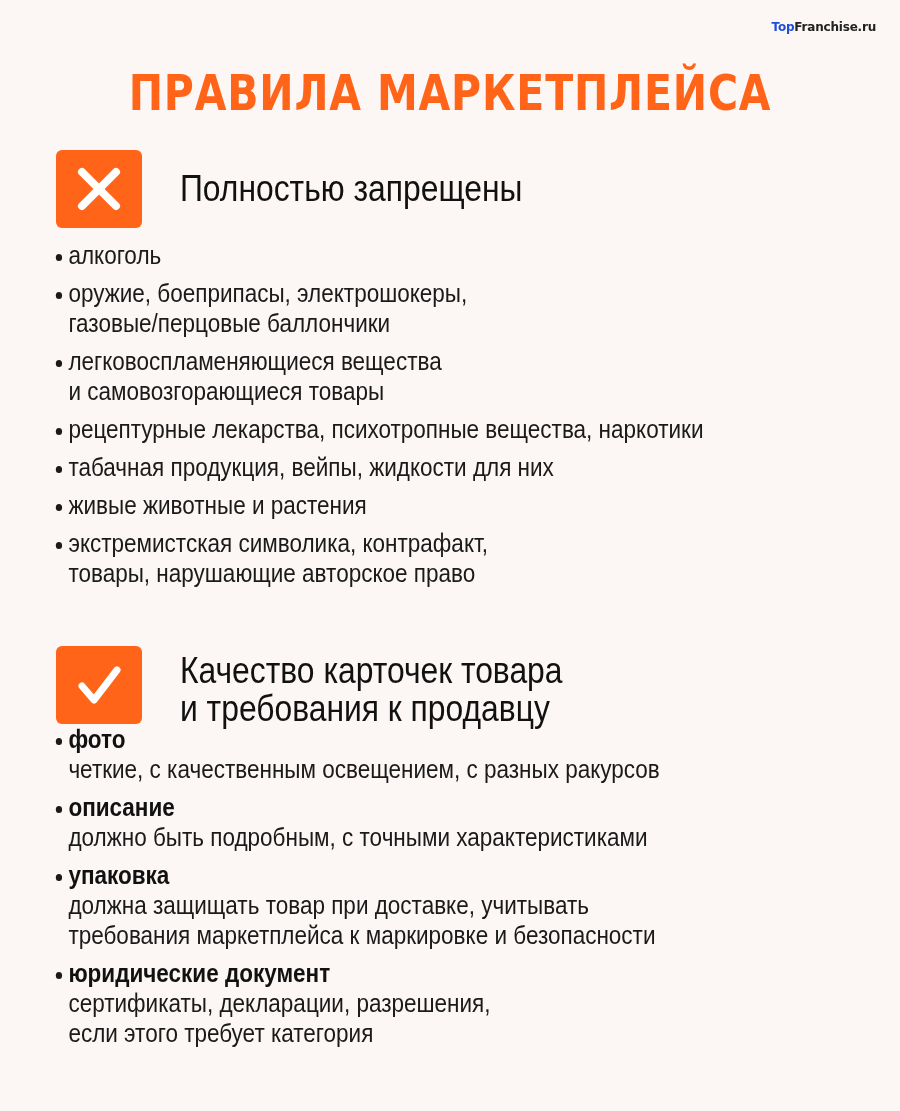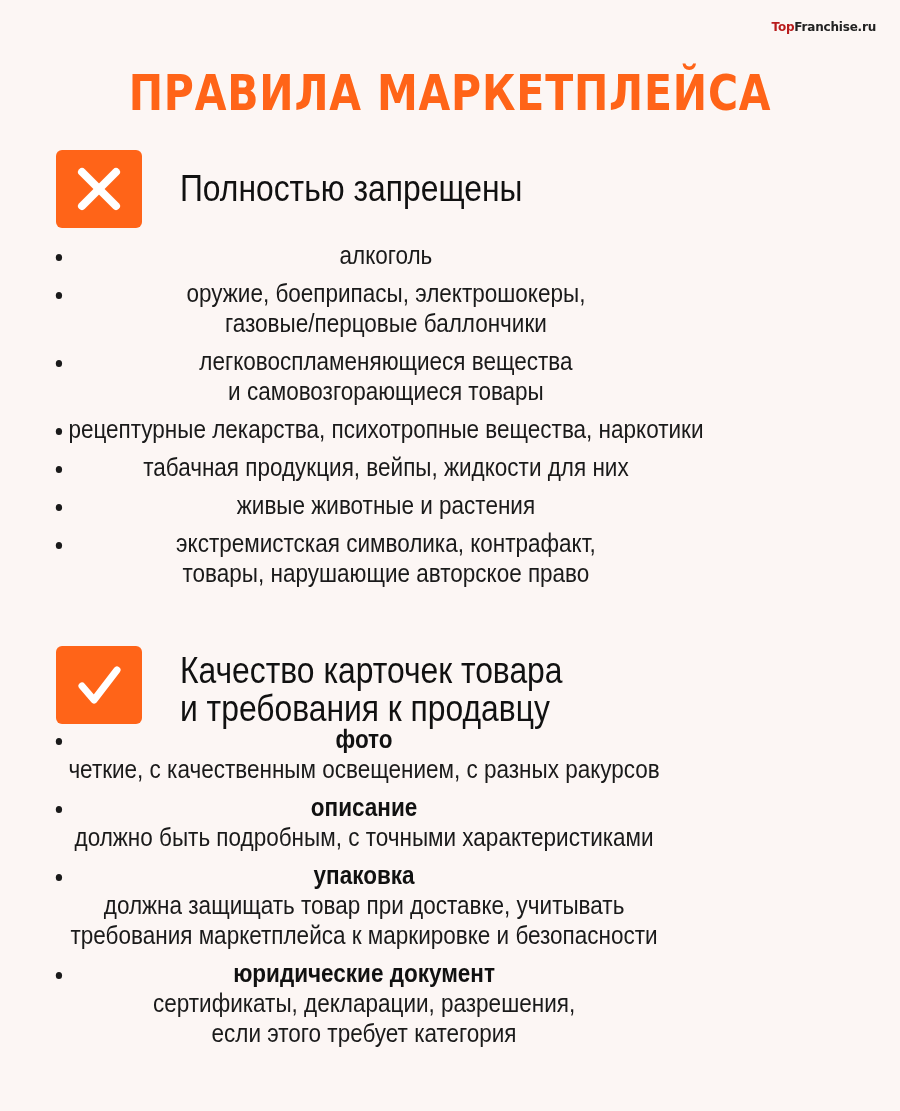--- a/index.html
+++ b/index.html
@@ -9,21 +9,21 @@
     font-family: "Liberation Sans", sans-serif;
     color: #111;
     position: relative;
   }
   .brand {
     position: absolute; top: 20px; right: 24px;
     font-family: "DejaVu Sans", sans-serif;
     font-weight: bold; font-size: 12px; color: #222;
     letter-spacing: -0.2px;
   }
-  .brand .accent { color: #b91c1c; margin-left: 36px; }
+  .brand .accent { color: #1d4ed8; margin-left: 36px; }
   .title {
     position: absolute; top: 60px; left: 0; width: 900px;
     text-align: center;
     font-family: "DejaVu Sans", sans-serif;
     font-weight: bold;
     font-size: 50px;
     color: #ff6418;
     letter-spacing: 1px;
     transform: scaleX(0.82);
     transform-origin: center;
@@ -39,21 +39,21 @@
   .section-title {
     position: absolute;
     font-family: "Liberation Sans", sans-serif;
     font-size: 37px;
     line-height: 38px;
     color: #111;
     transform: scaleX(0.86);
     transform-origin: left center;
     white-space: nowrap;
   }
-  .list { position: absolute; left: 54px; margin: 0; padding: 0; list-style: none; text-align: center; }
+  .list { position: absolute; left: 54px; margin: 0; padding: 0; list-style: none; }
   .item {
     position: relative;
     padding-left: 16px;
     font-size: 25px;
     line-height: 30px;
     color: #1a1a1a;
     transform: scaleX(0.9);
     transform-origin: left center;
     white-space: nowrap;
   }

